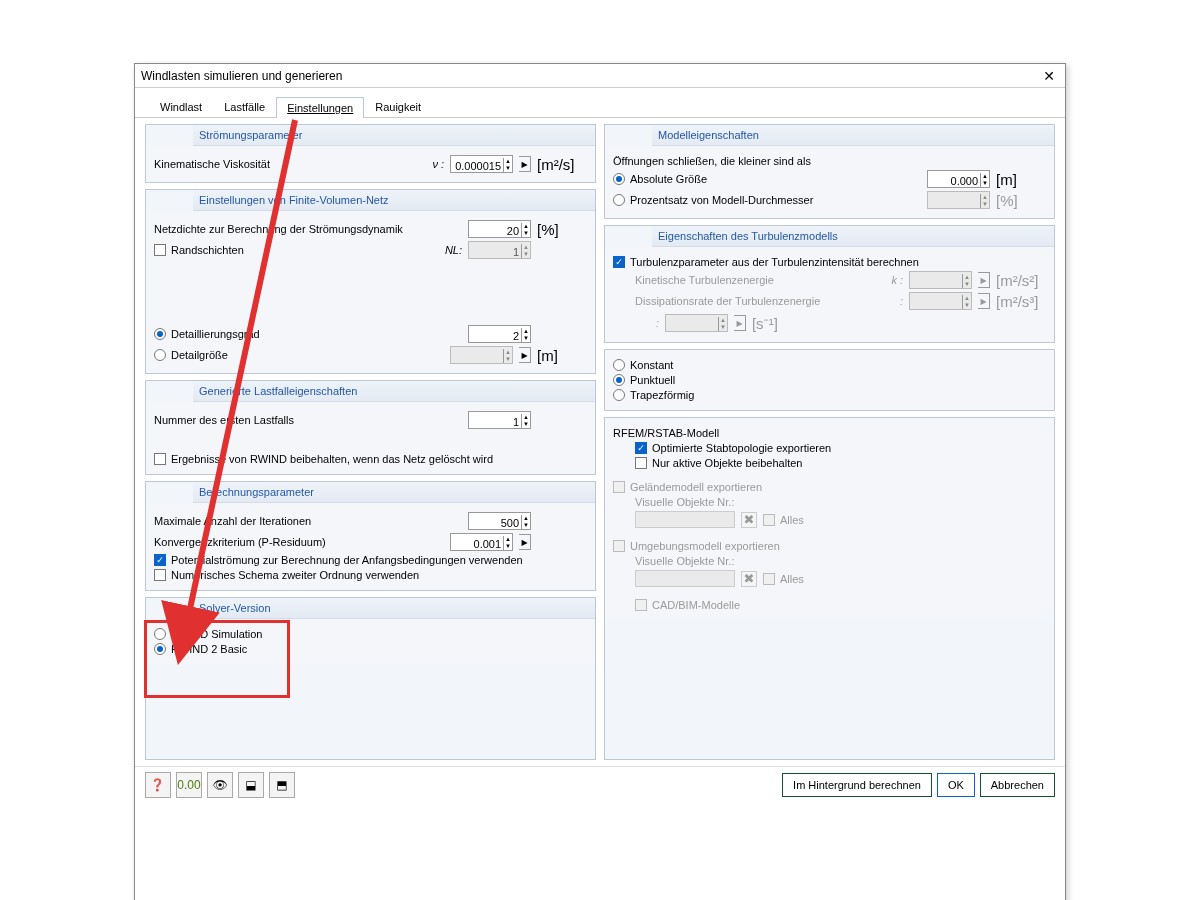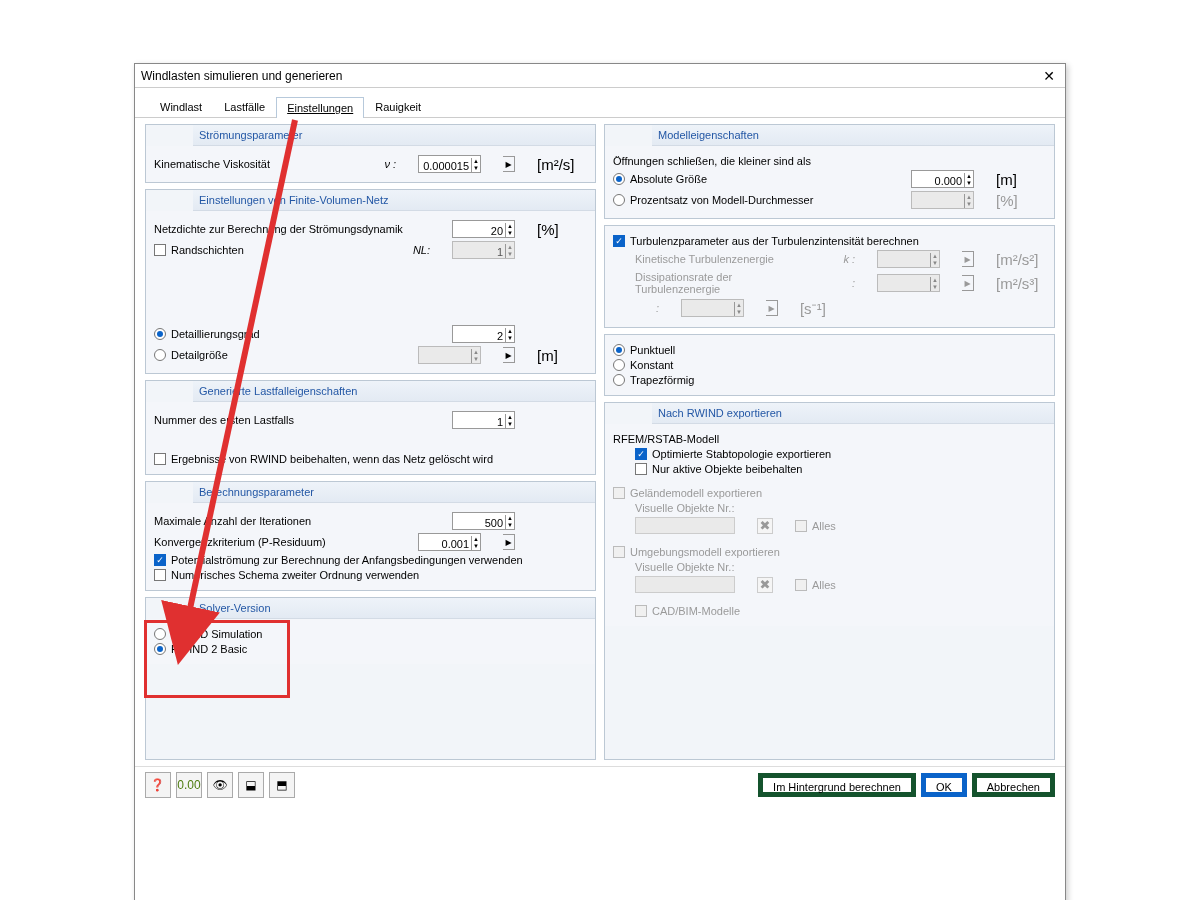--- a/index.html
+++ b/index.html
@@ -14,21 +14,21 @@
   .tab { padding: 4px 10px; font-size: 11px; border: 1px solid transparent; border-bottom: none; cursor: pointer; }
   .tab.active { border-color: #b7c9db; background: #fff; position: relative; top: 1px; text-decoration: underline; }
 
   .dlg-body { display: flex; padding: 6px 10px 6px 10px; gap: 8px; height: 648px; }
   .col { flex: 1; display: flex; flex-direction: column; gap: 6px; min-width: 0; }
 
   .group { border: 1px solid #bcc8d4; background: #f2f5f9; }
   .group-h { font-size: 11px; color: #2357a5; padding: 4px 6px 4px 6px; border-bottom: 1px solid #d3dbe5; background: linear-gradient(#eef3f9,#e3eaf3); margin-left: 47px; }
   .group-body { padding: 6px 8px; background: #f4f6fa; }
 
-  .row { display: flex; align-items: center; margin: 3px 0; gap: 22px; }
+  .row { display: flex; align-items: center; margin: 3px 0; gap: 6px; }
   .row .lbl { flex: 1; white-space: normal; }
   .row .sym { width: 24px; text-align: right; font-style: italic; }
   .spin { display: inline-flex; align-items: flex-end; border: 1px solid #999; background: #fff; height: 18px; }
   .spin.disabled { background: #eaeaea; color: #888; border-color: #bbb; }
   .spin input { width: 52px; border: none; text-align: right; font-size: 11px; padding: 0 2px; background: transparent; outline: none; }
   .spin .ud { display: inline-flex; flex-direction: column; font-size: 6px; line-height: 7px; border-left: 1px solid #999; }
   .spin .ud span { padding: 0 1px; cursor: pointer; }
   .unit { width: 50px; font-size: 15px; }
 
   .radio, .check { display: inline-flex; align-items: center; gap: 5px; cursor: pointer; }
@@ -41,21 +41,21 @@
   .disabled { color: #9a9a9a; }
 
   .text-in { border: 1px solid #bbb; background: #fff; height: 17px; }
   .text-in.disabled { background: #eaeaea; border-color: #ccc; }
   .del-icon { width: 16px; height: 16px; display: inline-flex; align-items: center; justify-content: center; color: #999; font-size: 13px; border: 1px solid #ccc; background: #f5f5f5; }
 
   .sub { padding-left: 22px; }
 
   .dlg-foot { display: flex; align-items: center; padding: 4px 10px 8px; gap: 5px; border-top: 1px solid #ddd; height: 40px; }
   .ico-btn { width: 26px; height: 26px; border: 1px solid #aaa; background: #f4f4f4; display: inline-flex; align-items: center; justify-content: center; font-size: 12px; cursor: pointer; }
-  .btn { border: 5px solid #14532d; background: #fff; padding: 3px 10px; font-size: 11px; cursor: pointer; height: 24px; }
+  .btn { border: 1px solid #14532d; background: #fff; padding: 3px 10px; font-size: 11px; cursor: pointer; height: 24px; }
   .btn.primary { border-color: #0a63c9; }
   .spacer { flex: 1; }
 
   .red-box { position: absolute; border: 3px solid #e03030; pointer-events: none; }
   svg.arrow { position: absolute; pointer-events: none; }
 
   .playbtn { display: inline-block; width: 12px; height: 16px; border: 1px solid #999; border-left: none; font-size: 8px; line-height: 15px; text-align: center; }
 </style>
 </head>
 <body>
@@ -281,20 +281,21 @@
                   <span>▲</span>
                   <span>▼</span>
                 </span>
               </span>
             <span class="unit disabled">[%]</span>
           </div>
         </div>
       </div>
 
       <div class="group">
+        <div class="group-h">Eigenschaften des Turbulenzmodells</div>
         <div class="group-body">
           <div class="row">
               <span class="check sel">
                 <span class="box"></span>
                 <span>Turbulenzparameter aus der Turbulenzintensität berechnen</span>
               </span>
             </div>
           <div class="row sub disabled">
             <span class="lbl">Kinetische Turbulenzenergie</span>
             <span class="sym">k :</span>
@@ -332,42 +333,41 @@
               </span>
             <span class="playbtn">▶</span>
             <span class="unit">[s⁻¹]</span>
           </div>
         </div>
       </div>
 
       <div class="group">
         <div class="group-body">
           <div class="row">
+              <span class="radio">
+                <span class="dot"></span>
+                <span>Konstant</span>
+              </span>
+            </div>
+          <div class="row">
               <span class="radio sel">
                 <span class="dot"></span>
                 <span>Punktuell</span>
               </span>
             </div>
           <div class="row">
               <span class="radio">
                 <span class="dot"></span>
-                <span>Konstant</span>
-              </span>
-            </div>
-          <div class="row">
-              <span class="radio">
-                <span class="dot"></span>
                 <span>Trapezförmig</span>
               </span>
             </div>
         </div>
       </div>
 
       <div class="group" style="flex:1">
-        <div class="group-h">Nach RWIND exportieren</div>
         <div class="group-body">
           <div class="row">
               <span class="lbl">RFEM/RSTAB-Modell</span>
             </div>
           <div class="row sub">
               <span class="check sel">
                 <span class="box"></span>
                 <span>Optimierte Stabtopologie exportieren</span>
               </span>
             </div>

